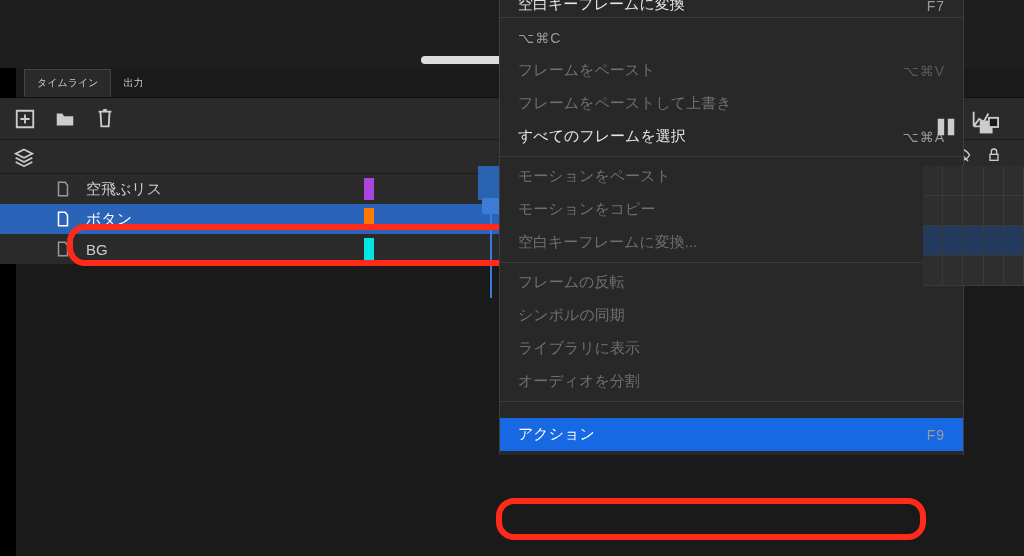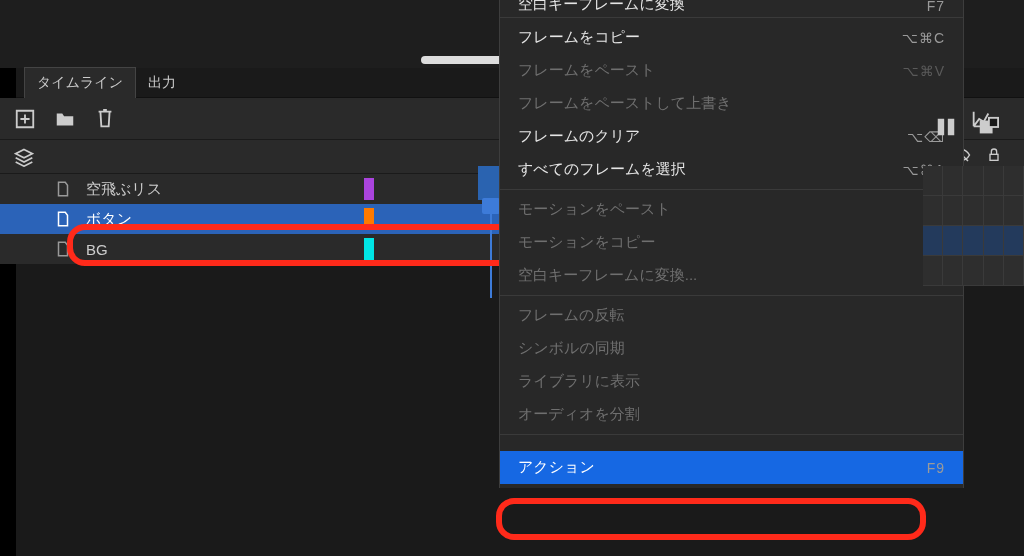--- a/index.html
+++ b/index.html
@@ -5,21 +5,21 @@
   * { box-sizing: border-box; font-family: "Hiragino Kaku Gothic Pro", "Meiryo", "Arial", sans-serif; }
   body { margin: 0; background: #1a1a1a; color: #ccc; width: 1024px; height: 556px; overflow: hidden; position: relative; font-size: 14px; }
 
   
   .top-area { height: 68px; background: #1e1e1e; position: relative; }
   .scrollbar-top { position: absolute; left: 421px; top: 56px; width: 83px; height: 8px; background: #ddd; border-radius: 4px; }
   .black-left { position: absolute; left: 0; top: 0; width: 16px; height: 556px; background: #000; }
 
   
   .tabs { display: flex; align-items: center; height: 30px; background: #1a1a1a; border-bottom: 1px solid #111; padding-left: 24px; margin-top:0;}
-  .tab { padding: 6px 12px; font-size: 14px; color: #ccc; cursor: pointer; }
+  .tab { padding: 6px 12px; font-size: 10px; color: #ccc; cursor: pointer; }
   .tab.active { background: #2a2a2a; border-top: 1px solid #444; border-left: 1px solid #444; border-right: 1px solid #444; border-bottom: 1px solid #2a2a2a; position: relative; top:0;}
 
   
   .panel { background: #2a2a2a; position: relative; }
   .toolbar { display: flex; align-items: center; height: 42px; padding: 0 14px; border-bottom: 1px solid #1a1a1a; }
   .tool { width: 22px; height: 22px; margin-right: 18px; display: inline-flex; align-items: center; justify-content: center; cursor: pointer; }
   .tool svg { fill: #ccc; }
   .spacer { flex: 1; }
 
   .layer-header { display: flex; align-items: center; height: 34px; padding: 0 14px; border-bottom: 1px solid #1a1a1a; }
@@ -182,34 +182,29 @@
 <div class="ring" style="left:67px; top:224px; width:458px; height:42px;"></div>
 <div class="ring" style="left:496px; top:498px; width:430px; height:42px;"></div>
 
 <div class="ctx" id="ctx">
     <div class="item" style="height: 14px; align-items: flex-end; overflow: hidden; padding-bottom: 0px;">
       <span>空白キーフレームに変換</span>
       <span class="short">F7</span>
     </div>
     <div class="sep"></div>
     <div class="item">
-      <span>フレームをコピー</span>
       <span class="short">⌥⌘C</span>
     </div>
     <div class="item disabled">
       <span>フレームをペースト</span>
       <span class="short">⌥⌘V</span>
     </div>
     <div class="item disabled">
       <span>フレームをペーストして上書き</span>
       <span class="short"></span>
-    </div>
-    <div class="item">
-      <span>フレームのクリア</span>
-      <span class="short">⌥⌫</span>
     </div>
     <div class="item">
       <span>すべてのフレームを選択</span>
       <span class="short">⌥⌘A</span>
     </div>
     <div class="sep"></div>
     <div class="item disabled">
       <span>モーションをペースト</span>
       <span class="short"></span>
     </div>

